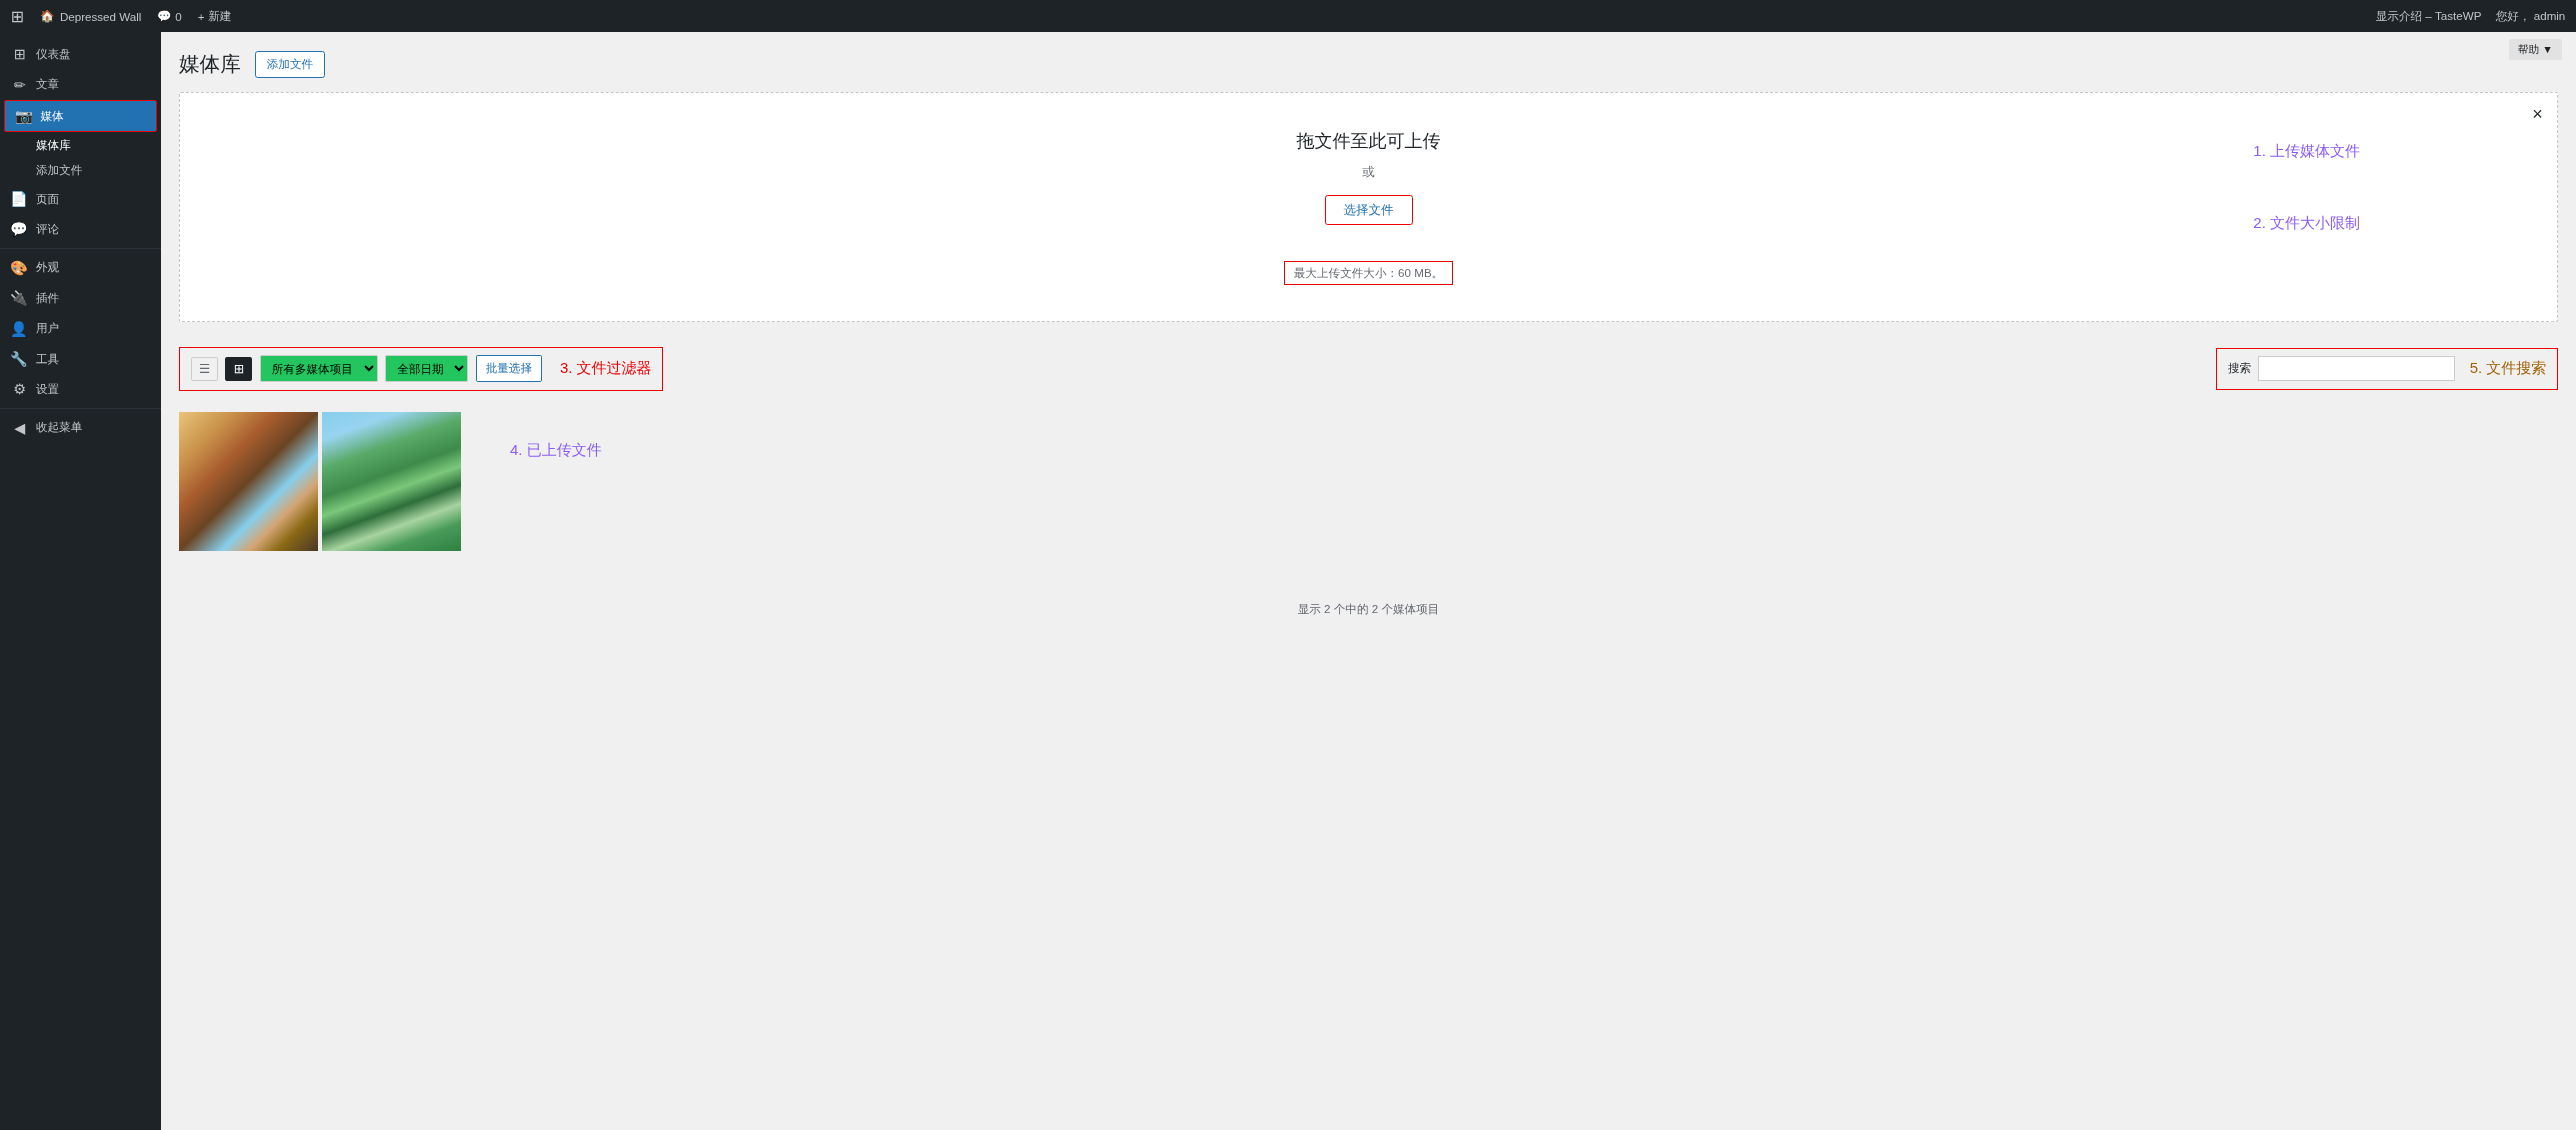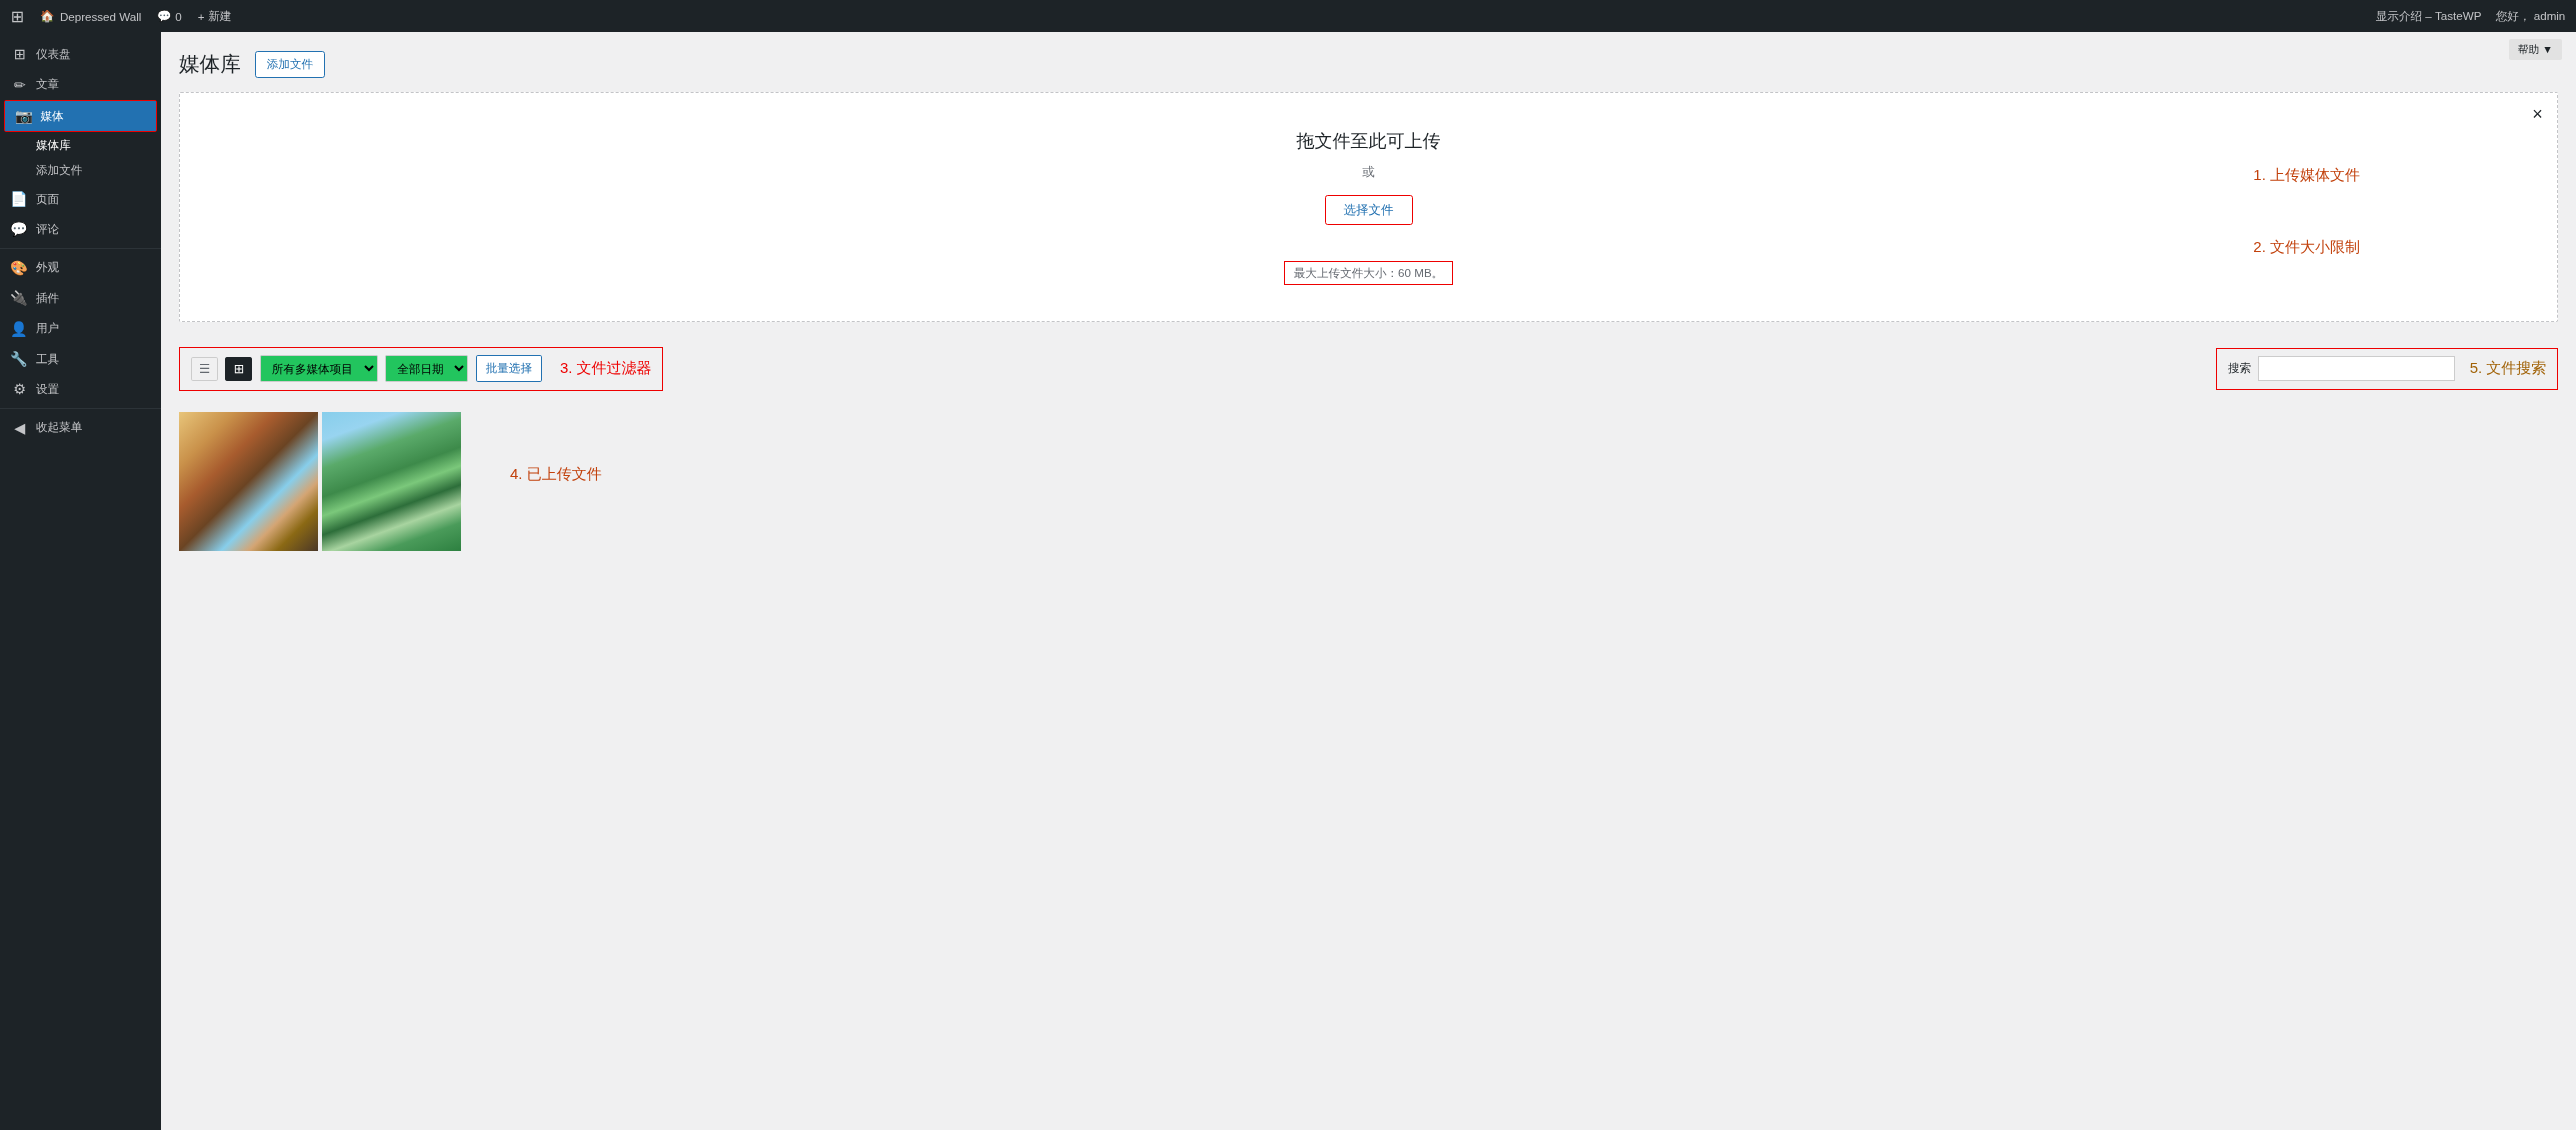--- a/index.html
+++ b/index.html
@@ -145,25 +145,24 @@
       position: absolute;
       top: 10.7px;
       right: 14.3px;
       font-size: 18px;
       cursor: pointer;
       color: #1d2327;
       background: none;
       border: none;
     }
     .annotation-red {
-      color: #c2410c;
+      color: #8b5cf6;
       font-size: 14.3px;
       font-weight: 500;
       position: absolute;
-      margin-top: 24px;
     }
 
     
     .choose-file-btn-highlighted {
       border: 1.8px solid #e00;
     }
     .view-btn {
       background: none;
       border: 0.9px solid #ccc;
       padding: 3.6px 7.2px;
@@ -426,17 +425,20 @@
       <div class="media-grid-container" style="position: relative;">
         <div class="media-grid">
           <div class="media-item img-placeholder-1">
           </div>
           <div class="media-item img-placeholder-2">
           </div>
         </div>
         <span class="annotation-red" style="left: 331px; top: 36px; font-size: 15px; font-weight: 500;">4. 已上传文件</span>
       </div>
 
+      <div class="media-footer">
+        <span>显示 2 个中的 2 个媒体项目</span>
+      </div>
 
     </div>
   </div>
 </div>
 
 
 </body></html>

